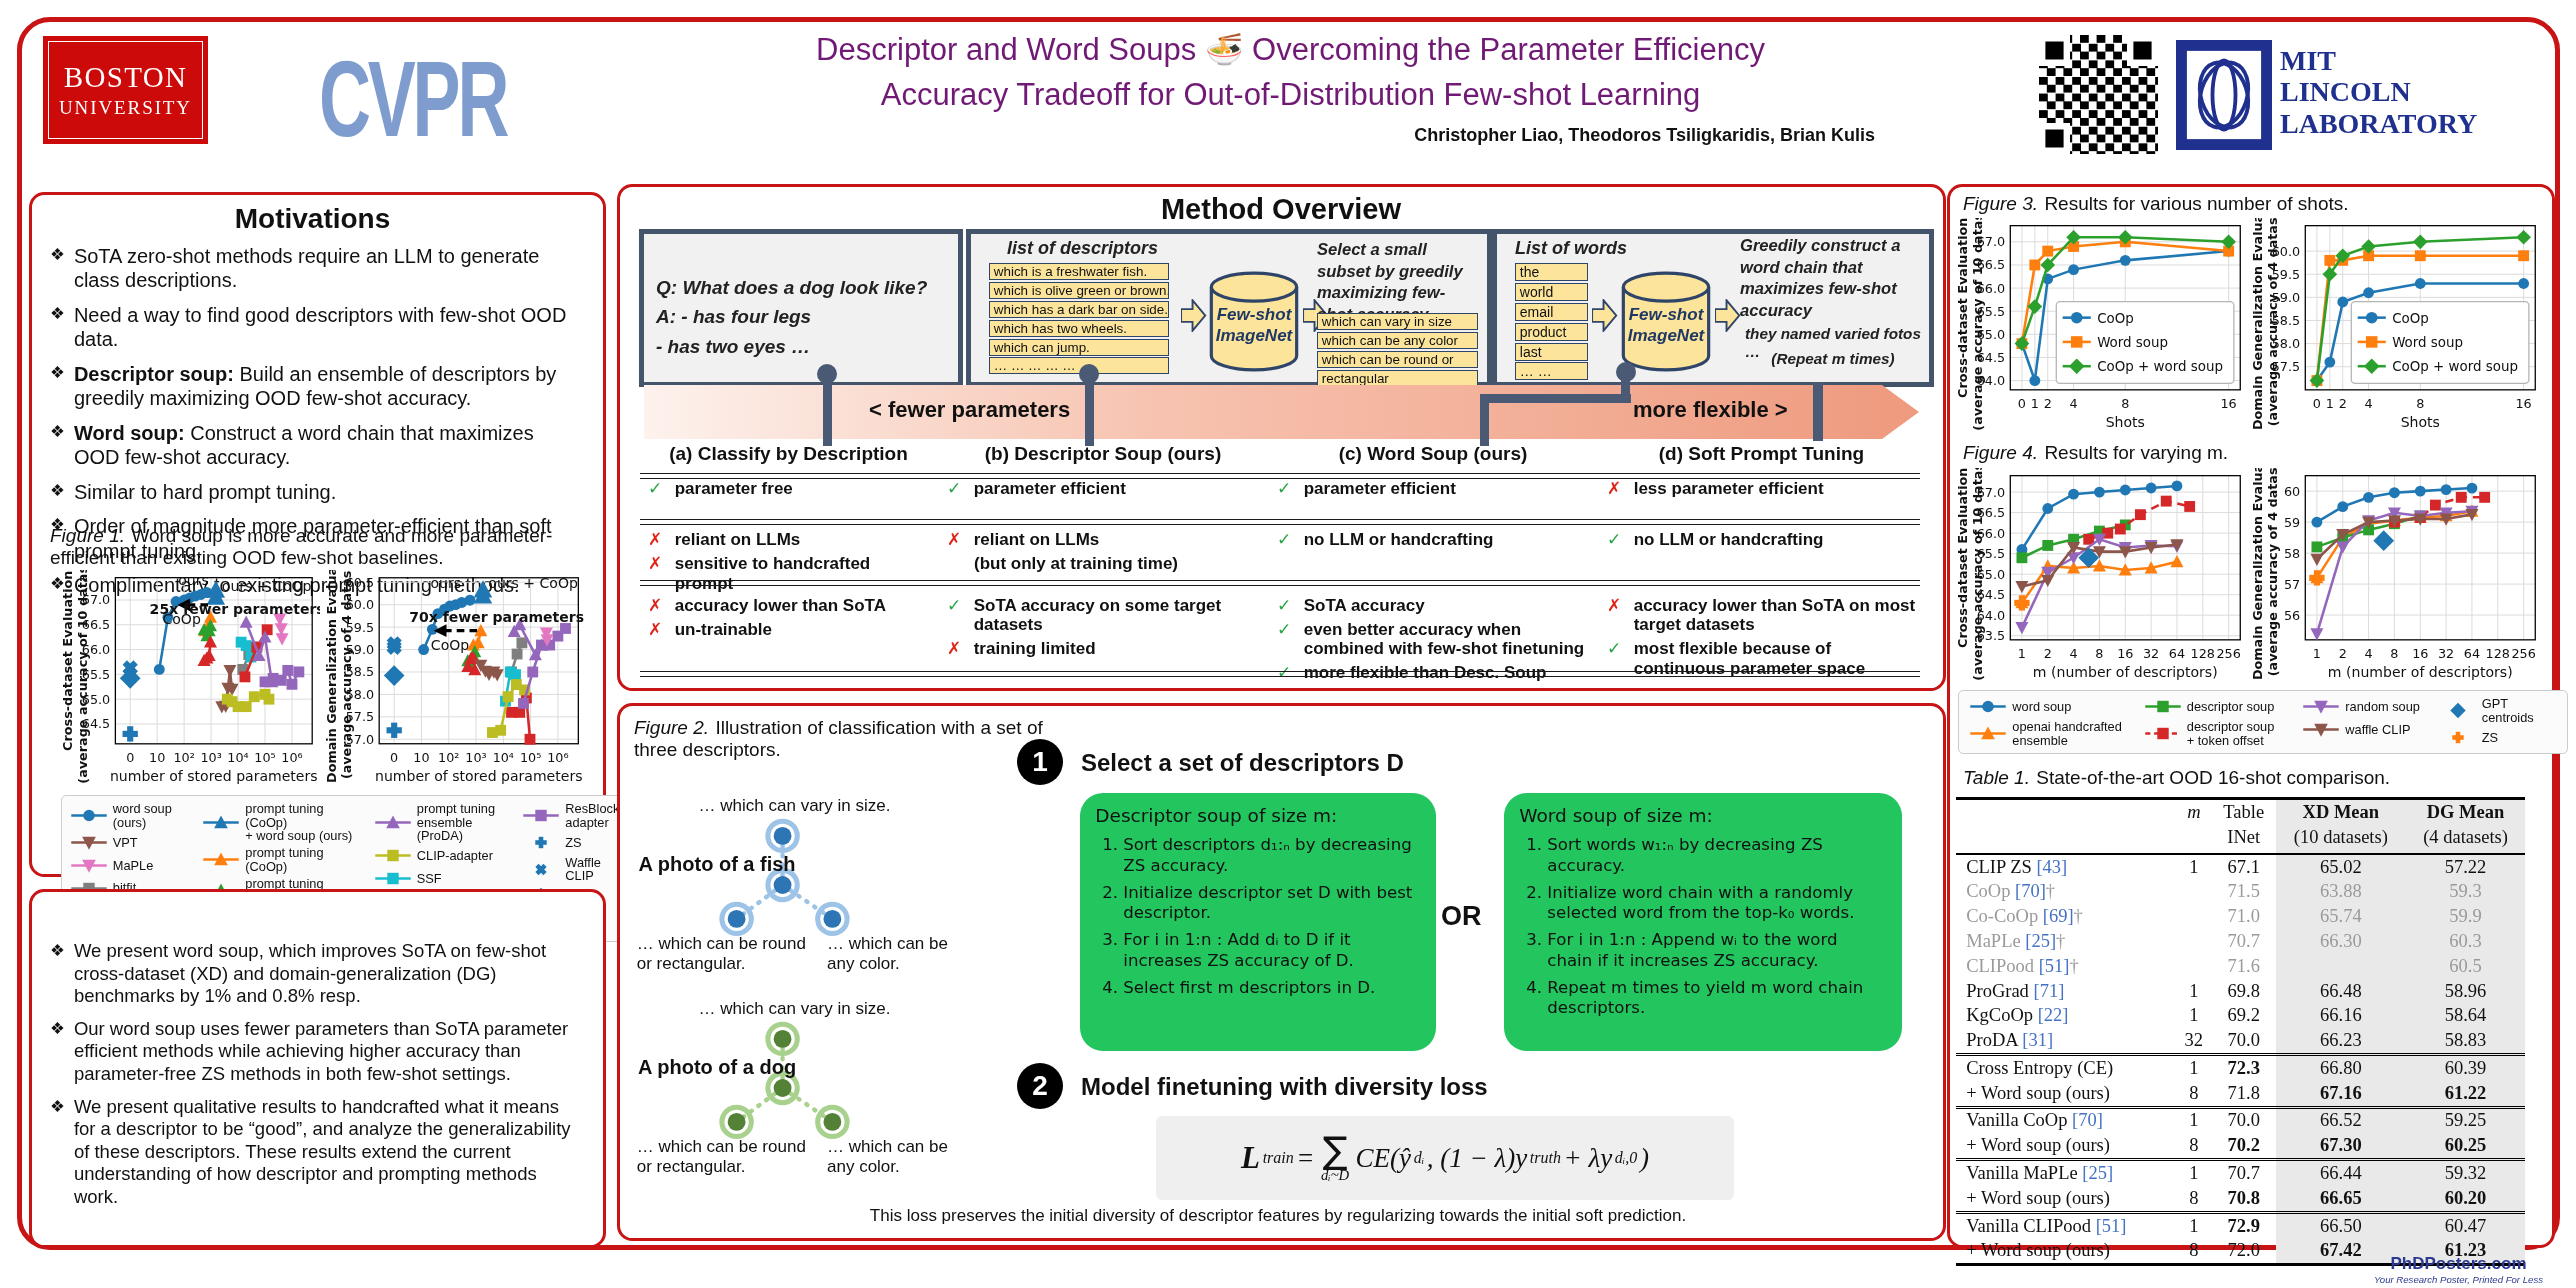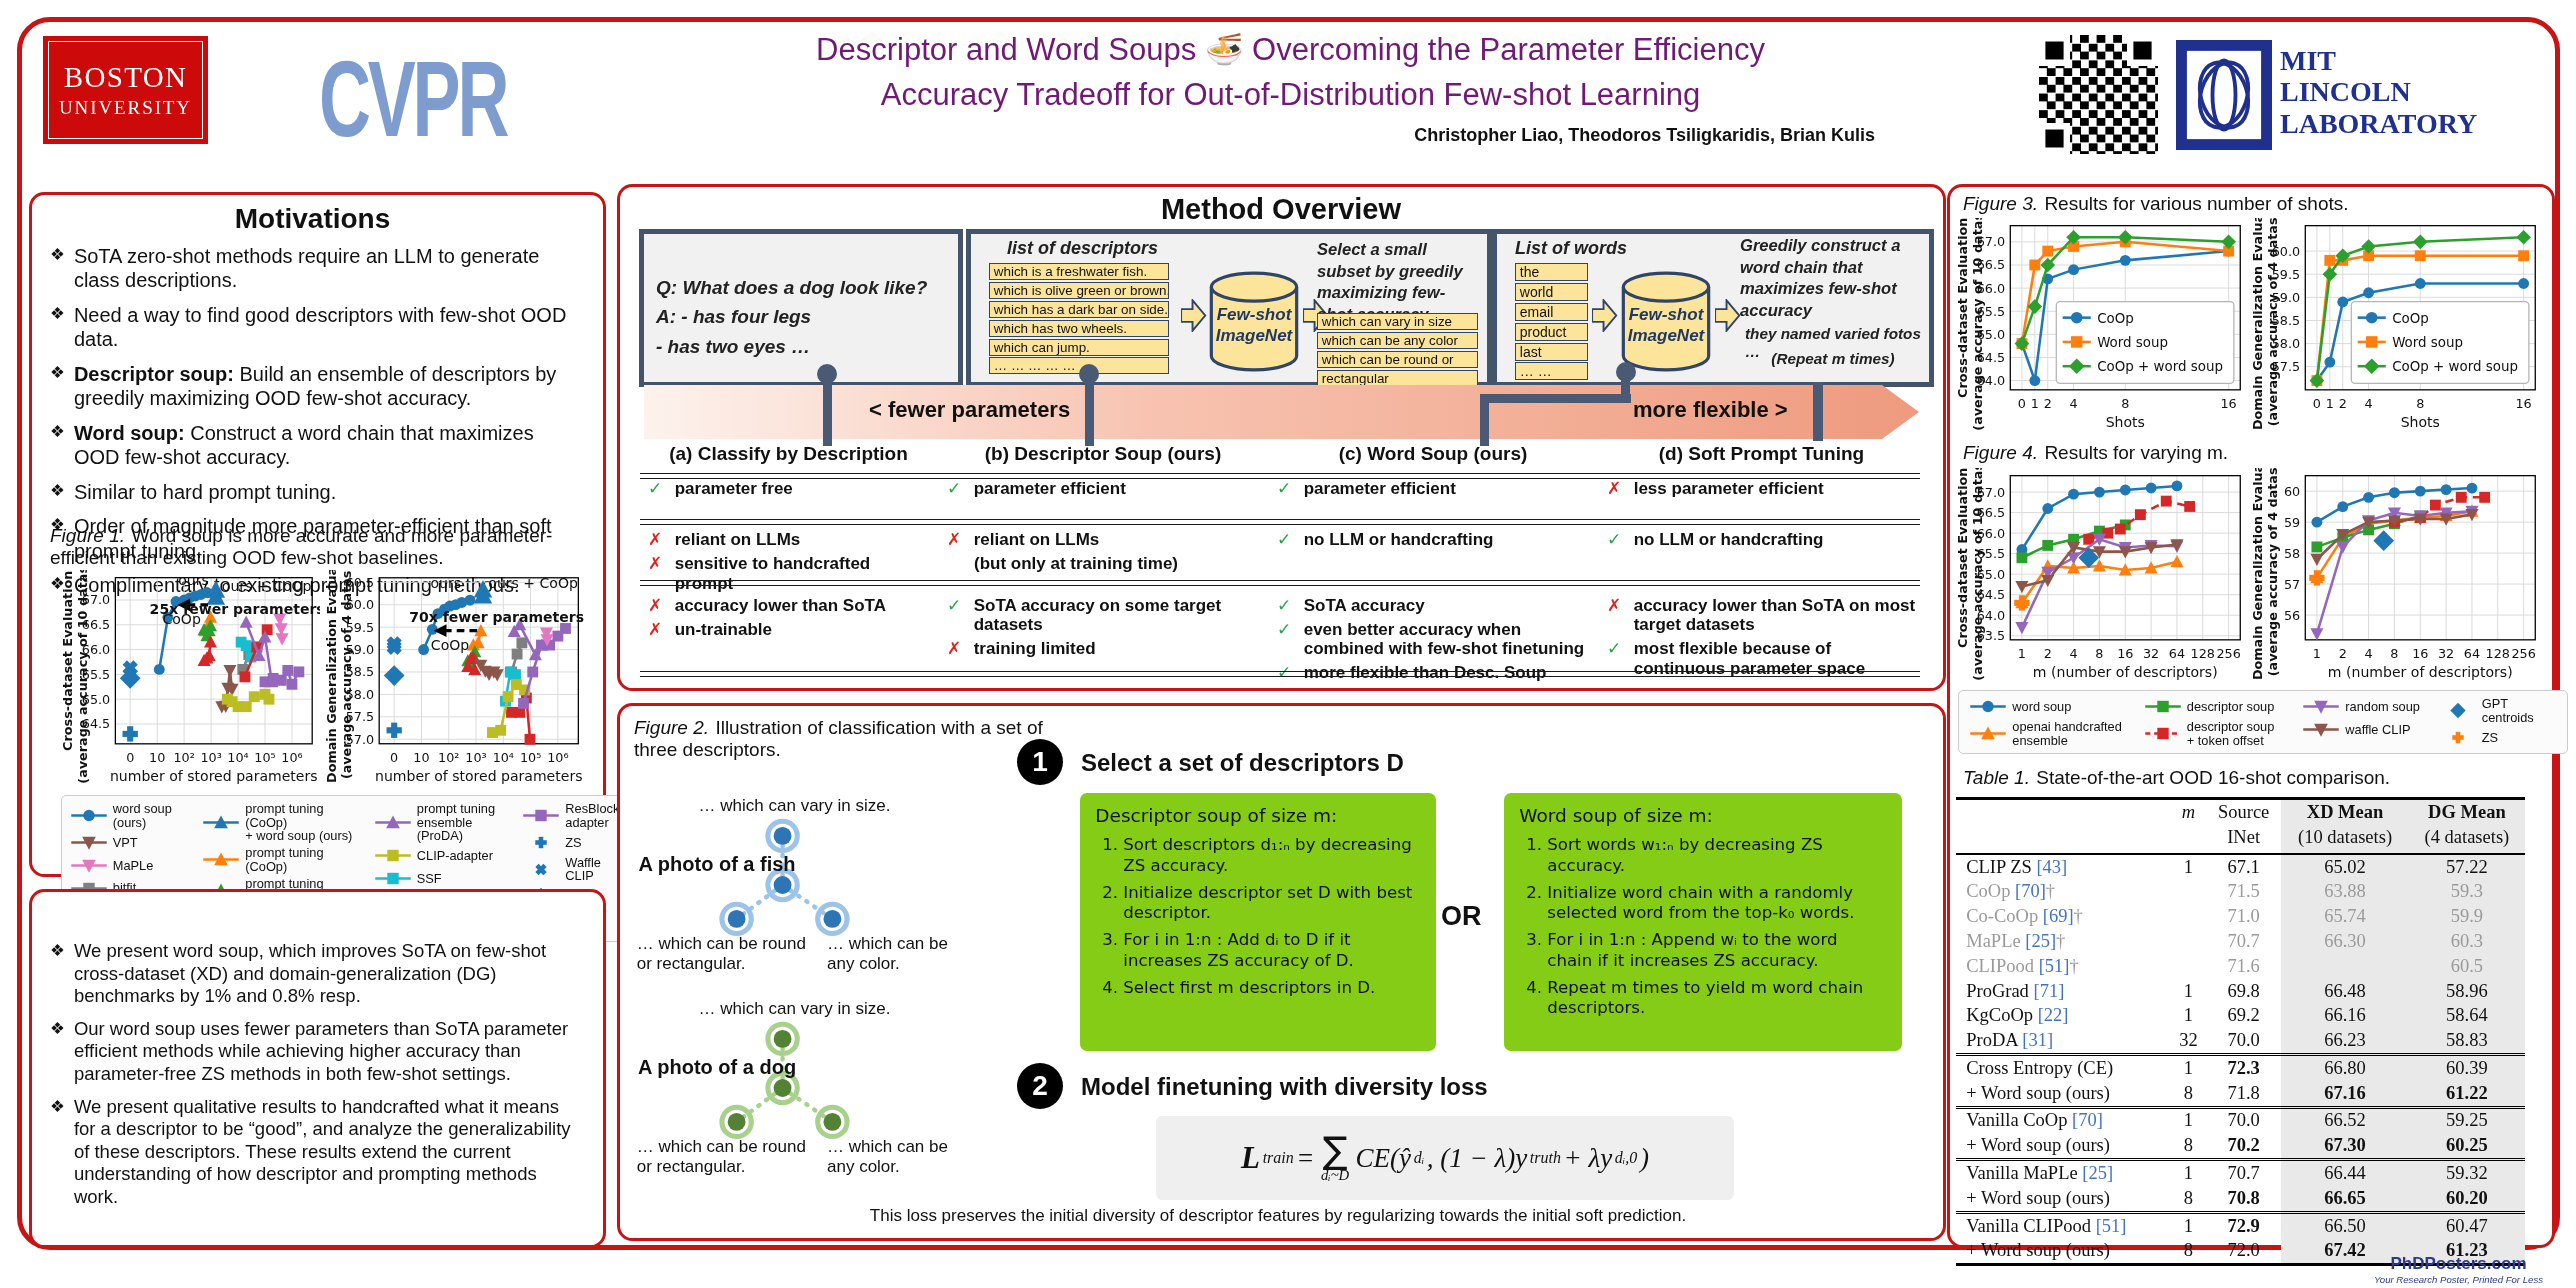--- a/index.html
+++ b/index.html
@@ -53,21 +53,21 @@
   
   .tree{width:371px;height:192px;font-size:17px;}
   .tree div{position:absolute;}
   .t-top{left:57px;top:3.8px;width:217px;text-align:center;}
   .t-prompt{left:5.1px;top:61px;width:166px;text-align:center;font-weight:bold;font-size:20px;}
   .t-bl{left:7.7px;top:142px;width:173px;}
   .t-br{left:198px;top:142px;width:153px;}
   
   .stepnum{width:46px;height:46px;border-radius:50%;background:#000;color:#fff;font-weight:bold;font-size:28px;display:flex;align-items:center;justify-content:center;}
   .steptitle{font-weight:bold;font-size:24px;}
-  .algocard{background:#84cc16;border-radius:7px;padding:11.5px 15.3px;font-family:"DejaVu Sans",sans-serif;font-size:16.6px;line-height:1.24;}
+  .algocard{background:#22c55e;border-radius:23px;padding:11.5px 15.3px;font-family:"DejaVu Sans",sans-serif;font-size:16.6px;line-height:1.24;}
   .algocard .at{font-size:18.5px;margin-bottom:7.7px;}
   .algocard ol{margin:0;padding-left:28px;}
   .algocard li{margin-bottom:6.4px;}
   #orlab{font-size:27px;font-weight:bold;}
   #formulacard{background:#efefef;border-radius:6.4px;display:flex;align-items:center;justify-content:center;}
   #formula{font-family:"Liberation Serif",serif;font-style:italic;font-size:27px;display:flex;align-items:center;gap:2.6px;}
   #formula .fs{font-size:16px;}
   #formula .fcal{font-weight:bold;font-size:31px;}
   .fsum{display:inline-flex;flex-direction:column;align-items:center;line-height:.95;margin:0 3.8px;}
   .sig{font-family:"DejaVu Sans",sans-serif;font-size:37px;font-style:normal;}
@@ -1235,21 +1235,21 @@
     </div>
 
   <div class="abs figcap" style="left:1963px;top:767px;width:575px;">
     <span class="fl">Table 1.</span><span>State-of-the-art OOD 16-shot comparison.</span>
   </div>
   <table class="abs" id="t1" style="left:1956px;top:797px;">
     <thead>
       <tr>
         <th></th>
         <th style="font-style:italic;">m</th>
-        <th>Source</th>
+        <th>Table</th>
         <th class="shade hb">XD Mean</th>
         <th class="shade hb">DG Mean</th>
       </tr>
       <tr>
         <th></th>
           <th></th>
         <th>INet</th>
         <th class="shade">(10 datasets)</th>
         <th class="shade">(4 datasets)</th>
       </tr>

